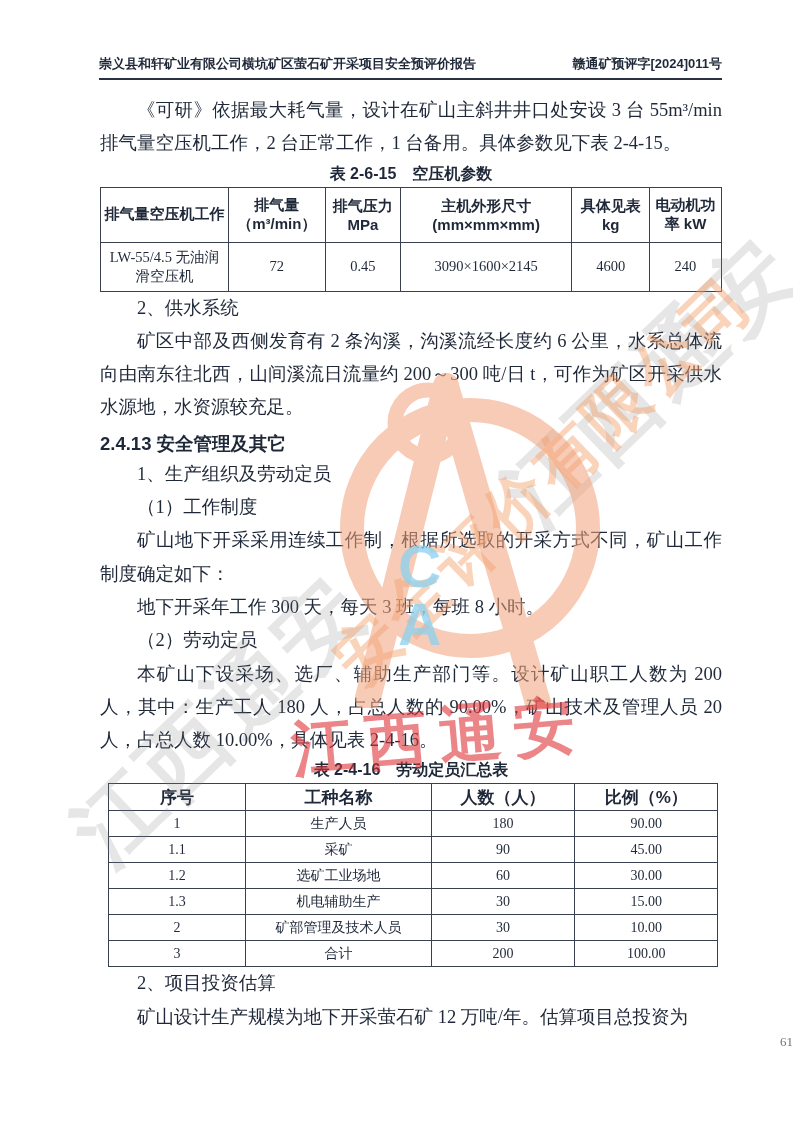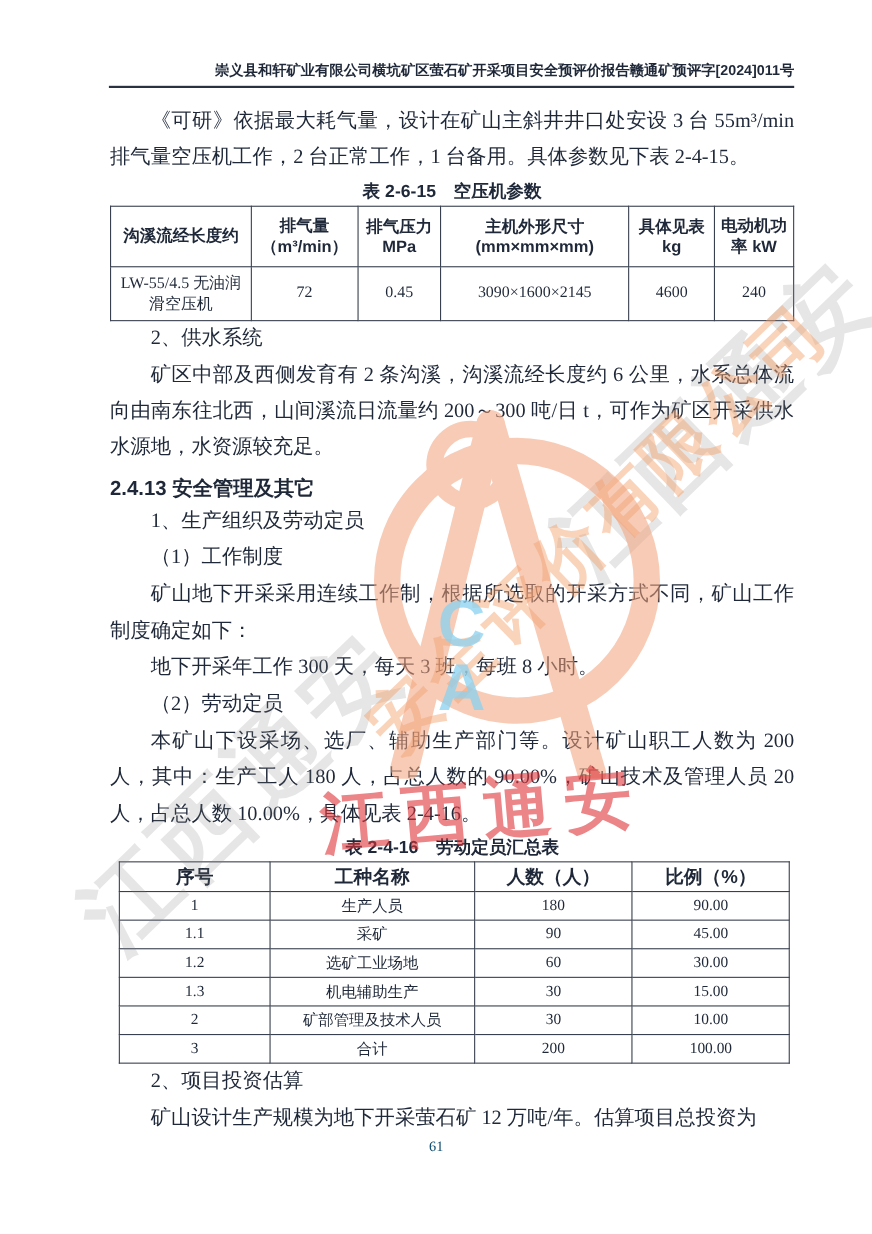--- a/index.html
+++ b/index.html
@@ -4,21 +4,21 @@
 <style>
   html,body{margin:0;padding:0;background:#e8e8e8;}
   .page{
     position:relative;width:793px;height:1122px;background:#ffffff;
     margin:0 auto;overflow:hidden;color:#1f2838;
     font-family:"Liberation Serif","DejaVu Serif",serif;
   }
   
   .doc-header{
     position:absolute;top:56px;left:99px;width:623px;
-    display:flex;justify-content:flex-end;align-items:flex-end;
+    display:flex;justify-content:space-between;align-items:flex-end;
     border-bottom:2px solid #2a3242;padding-bottom:5px;
     font-weight:bold;font-size:13px;line-height:1.3;
     font-family:"Liberation Sans","DejaVu Sans",sans-serif;
   }
   
   .content{position:absolute;top:94px;left:100px;width:622px;z-index:1;}
   .body-p{font-size:18.5px;line-height:1.8;margin:0;text-align:justify;}
   .indent{text-indent:2em;}
   .sec-heading{
     font-size:18.5px;font-weight:bold;margin:6px 0 2px 0;
@@ -31,22 +31,22 @@
   table{width:100%;border-collapse:collapse;table-layout:fixed;}
   th,td{border:1.5px solid #39404f;text-align:center;vertical-align:middle;padding:1px 2px;}
   th{font-family:"Liberation Sans","DejaVu Sans",sans-serif;}
   .t1 th{font-size:15px;white-space:pre-line;height:52px;font-weight:bold;}
   .t1 td{font-size:14.5px;height:46px;white-space:pre-line;}
   .t2{width:610px;margin-left:8px;}
   .t2 th{font-size:17px;height:24px;font-weight:bold;}
   .t2 td{font-size:14px;height:23px;}
   
   .page-number{
-    position:absolute;top:1034px;left:0;width:100%;text-align:center;
-    font-size:13px;color:#0c4a6e;z-index:1;
+    position:absolute;top:1034px;left:0;width:100%;text-align:right;
+    font-size:13px;color:#737373;z-index:1;
   }
   
   .wm{position:absolute;pointer-events:none;white-space:nowrap;}
   .wm-gray{
     font-size:86px;font-weight:bold;letter-spacing:6px;
     color:rgba(128,128,128,0.20);
     transform:rotate(-44deg);transform-origin:0 0;z-index:2;
     font-family:"Liberation Sans","DejaVu Sans",sans-serif;
   }
   .wm-gray-1{left:48px;top:806px;}
@@ -109,21 +109,21 @@
       <colgroup>
         <col style="width:20.6%">
           <col style="width:15.6%">
           <col style="width:12.1%">
         <col style="width:27.6%">
           <col style="width:12.5%">
           <col style="width:11.6%">
       </colgroup>
       <tbody>
           <tr>
-        <th>沟溪流经长度约</th>
+        <th>排气量空压机工作</th>
         <th>排气量
 （m³/min）</th>
         <th>排气压力
 MPa</th>
         <th>主机外形尺寸
 (mm×mm×mm)</th>
         <th>具体见表
 kg</th>
         <th>电动机功
 率 kW</th>

